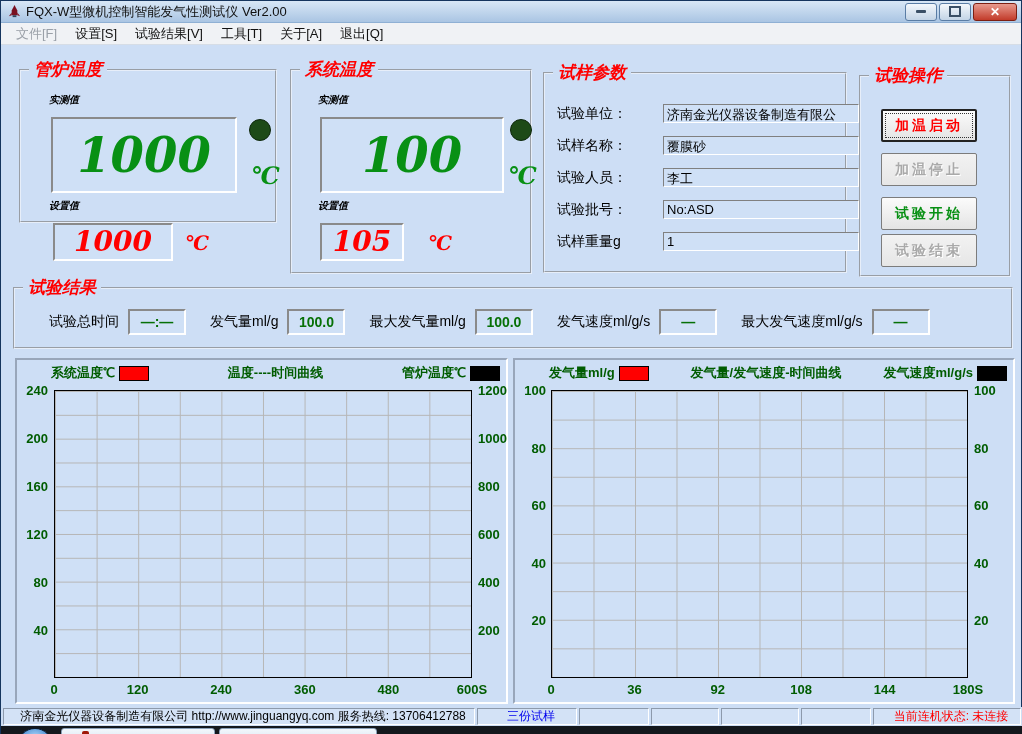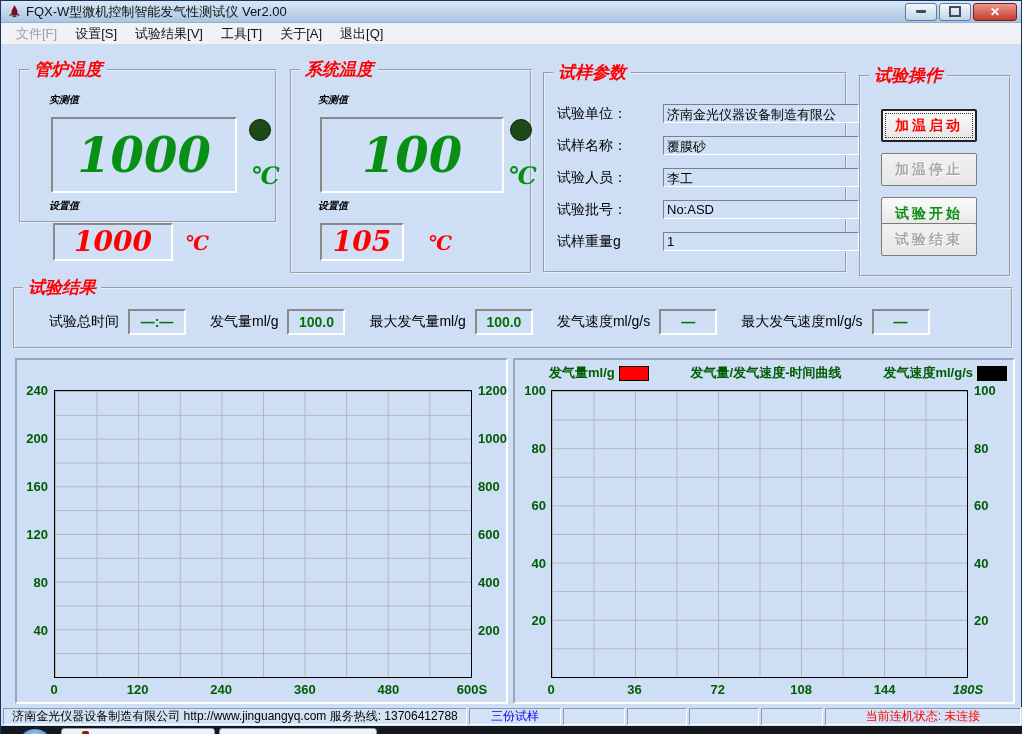--- a/index.html
+++ b/index.html
@@ -89,21 +89,21 @@
   .ylabs.right span{left:4px;}
   .xlabs{top:322px;height:16px;}
   .c1 .xlabs{left:37px;width:418px;}
   .c2 .xlabs{left:36px;width:417px;}
   .xlabs span{position:absolute;transform:translateX(-50%);white-space:nowrap;}
   
   .statusbar{position:absolute;left:0;top:706px;width:1022px;height:19px;display:flex;
     gap:2px;padding:1px 2px;box-sizing:border-box;background:#cddef5;}
   .seg{border:1px solid;border-color:#8d9aac #fff #fff #8d9aac;background:#d3e2f6;
     height:15px;display:flex;align-items:center;justify-content:center;
-    font-size:12px;white-space:nowrap;overflow:hidden;flex:0 0 auto;box-sizing:content-box;}
+    font-size:12px;white-space:nowrap;overflow:hidden;flex:0 0 auto;box-sizing:content-box;padding-left:8px;}
   
   .taskbar{position:absolute;left:0;top:725px;width:1022px;height:9px;background:#14181d;overflow:hidden;}
   .orb{position:absolute;left:16px;top:2px;width:34px;height:34px;border-radius:50%;
     background:radial-gradient(circle at 50% 30%,#bfe3ff,#2d78c8 60%,#123a6e);border:1px solid #0a1a2e;}
   .tbtn{position:absolute;top:2px;height:20px;background:linear-gradient(#f2f7fc,#cfdeee);
     border:1px solid #8aa0b8;border-radius:3px;}
   .tbtn .dot{position:absolute;left:20px;top:2px;width:7px;height:6px;background:#a01808;border-radius:2px;}
 </style>
 </head>
 <body>
@@ -191,21 +191,21 @@
       <span class="param-label">试样重量g</span>
       <div class="param-input">1</div>
     </div>
   </div>
 
   <div class="groupbox" style="left:858px;top:74px;width:152px;height:202px;">
     <span class="gb-title">试验操作</span>
     <div class="opbtn primary" style="top:32px;">加温启动</div>
     <div class="opbtn disabled" style="top:76px;">加温停止</div>
     <div class="opbtn start" style="top:120px;">试验开始</div>
-    <div class="opbtn disabled" style="top:146px;">试验结束</div>
+    <div class="opbtn disabled" style="top:157px;">试验结束</div>
   </div>
 
   <div class="groupbox" style="left:12px;top:286px;width:1000px;height:62px;">
     <span class="gb-title">试验结果</span>
     <div class="results-row">
       <span class="res-label">试验总时间</span>
       <div class="res-box sunken">
           <span class="res-val">—:—</span>
         </div>
       <span class="res-label">发气量ml/g</span>
@@ -221,20 +221,31 @@
           <span class="res-val">—</span>
         </div>
       <span class="res-label">最大发气速度ml/g/s</span>
       <div class="res-box sunken" style="margin-right:0;">
           <span class="res-val">—</span>
         </div>
     </div>
   </div>
 
   <div class="chart-box c1" style="left:14px;top:357px;width:493px;height:346px;">
+    <div class="chart-header">
+      <span class="ch-leg">
+        <span class="ch-leg-label">系统温度℃</span>
+        <span class="swatch" style="background: rgb(255, 0, 0);"></span>
+      </span>
+      <span class="chart-title">温度----时间曲线</span>
+      <span class="ch-leg">
+        <span class="ch-leg-label">管炉温度℃</span>
+        <span class="swatch" style="background: rgb(0, 0, 0);"></span>
+      </span>
+    </div>
     <div class="ylabs left">
         <span style="top: 0%;">240</span>
         <span style="top: 16.667%;">200</span>
         <span style="top: 33.333%;">160</span>
         <span style="top: 50%;">120</span>
         <span style="top: 66.667%;">80</span>
         <span style="top: 83.333%;">40</span>
       </div>
     <div class="plot"></div>
     <div class="ylabs right">
@@ -278,24 +289,24 @@
     <div class="ylabs right">
         <span style="top: 0%;">100</span>
         <span style="top: 20%;">80</span>
         <span style="top: 40%;">60</span>
         <span style="top: 60%;">40</span>
         <span style="top: 80%;">20</span>
       </div>
     <div class="xlabs">
         <span style="left: 0%;">0</span>
         <span style="left: 20%;">36</span>
-        <span style="left: 40%;">72</span>
+        <span style="left: 40%;">92</span>
         <span style="left: 60%;">108</span>
         <span style="left: 80%;">144</span>
-        <span style="left: 100%; font-style: italic;">180S</span>
+        <span style="left: 100%;">180S</span>
       </div>
   </div>
 
   <div class="statusbar">
     <div class="seg" style="width:462px;">
         <span style="color: rgb(0, 0, 0);">济南金光仪器设备制造有限公司 http://www.jinguangyq.com 服务热线: 13706412788</span>
       </div>
     <div class="seg" style="width:90px;">
         <span style="color: rgb(0, 0, 238);">三份试样</span>
       </div>

